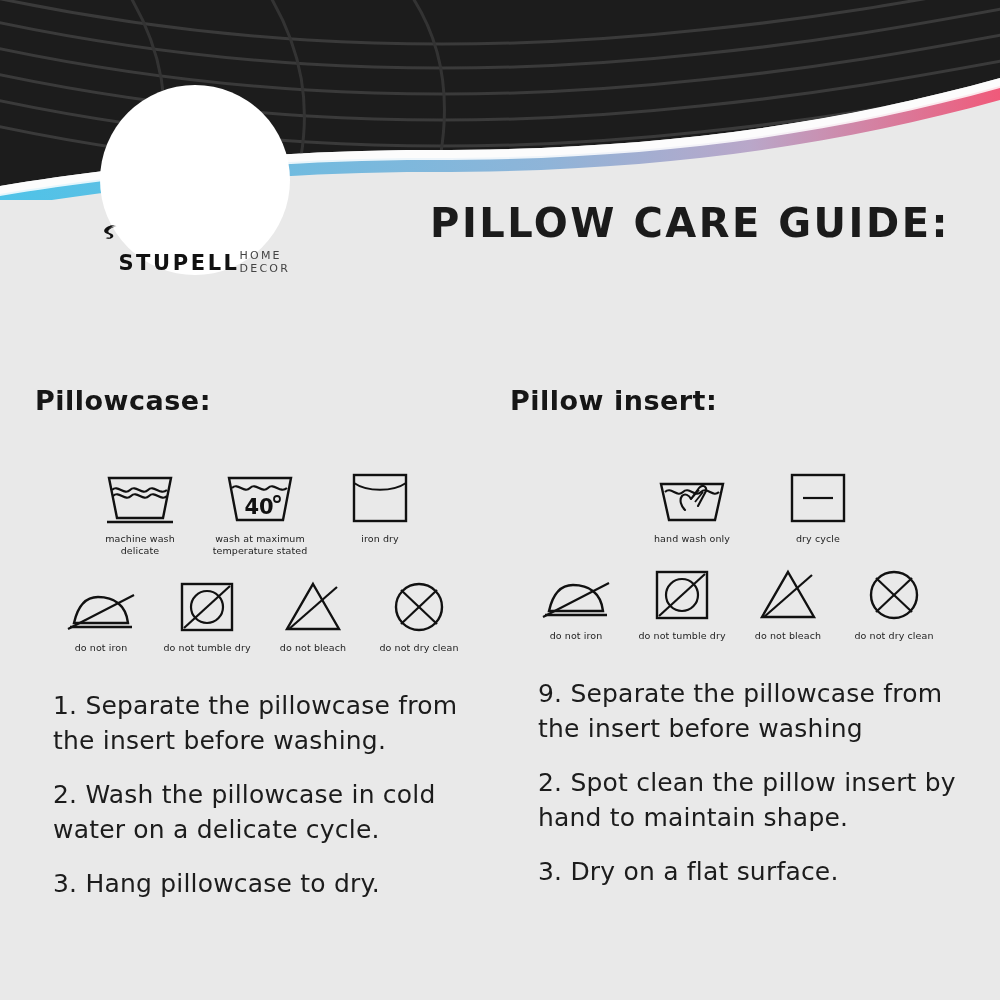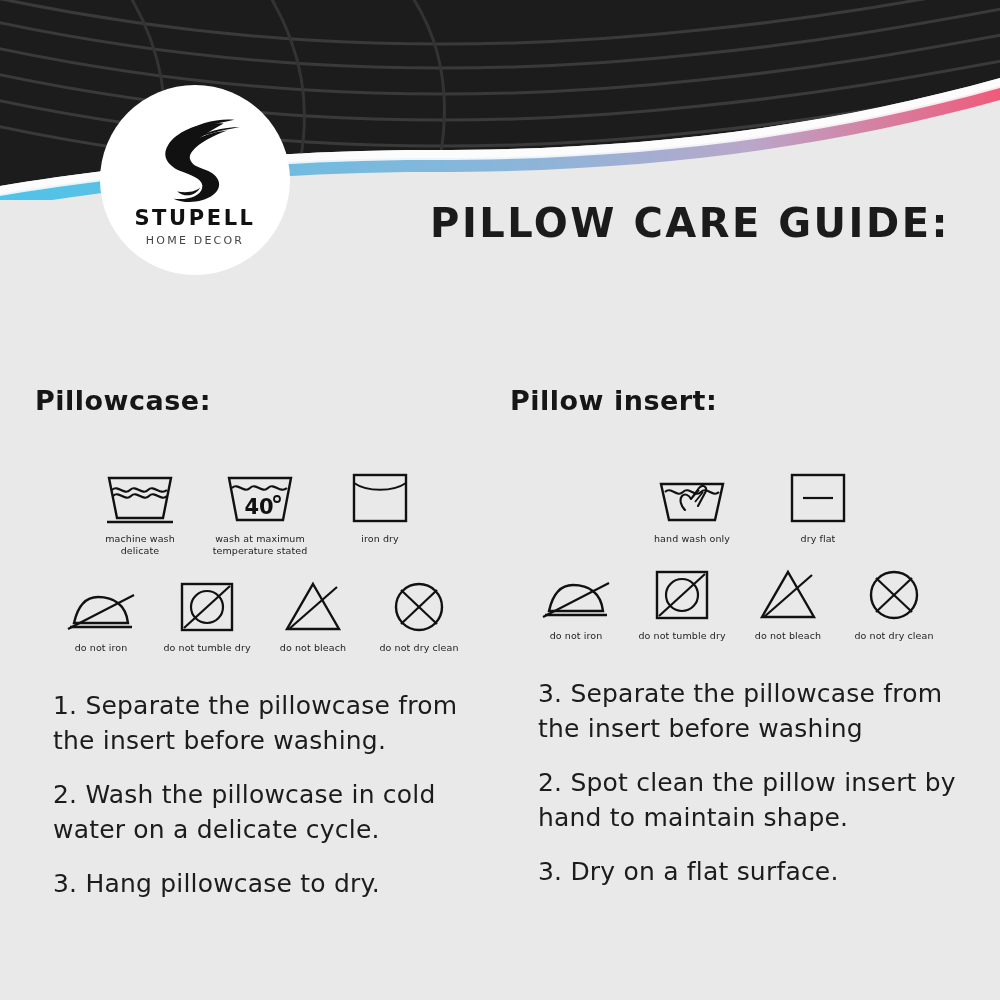--- a/index.html
+++ b/index.html
@@ -24,22 +24,22 @@
   #banner svg { display: block; }
 
   
   #logo-circle {
     position: absolute;
     left: 100px; top: 85px;
     width: 190px; height: 190px;
     border-radius: 50%;
     background: #ffffff;
     display: flex;
-    flex-direction: column;
-    align-items: center;
+    flex-direction: row;
+    align-items: flex-end;
     justify-content: center;
   }
   #logo-mark { width: 108px; height: 86px; margin-top: 4px; }
   #logo-name {
     font-size: 21px;
     letter-spacing: 2.6px;
     font-weight: 700;
     color: #111;
     margin-top: 2px;
     font-family: "DejaVu Sans", sans-serif;
@@ -285,21 +285,21 @@
         <div class="caption">hand wash only</div>
       </div>
 
       <div class="symbol">
         <div class="glyph">
           <svg width="62" height="56" viewBox="0 0 62 56">
             <rect x="5" y="5" width="52" height="46" fill="none" stroke="#111" stroke-width="2.4"></rect>
             <line x1="16" y1="28" x2="46" y2="28" stroke="#111" stroke-width="2.2"></line>
           </svg>
         </div>
-        <div class="caption">dry flat</div>
+        <div class="caption">dry cycle</div>
       </div>
     </div>
 
     <div class="symbol-row row-2">
       <div class="symbol">
         <div class="glyph">
           <svg width="74" height="50" viewBox="0 0 74 50">
             <path d="M10,38 L64,38 C62,20 50,12 34,12 C22,12 14,20 10,38 Z" fill="none" stroke="#111" stroke-width="2.4"></path>
             <line x1="6" y1="42" x2="68" y2="42" stroke="#111" stroke-width="2.4"></line>
             <line x1="4" y1="44" x2="70" y2="10" stroke="#111" stroke-width="2.2"></line>
@@ -332,19 +332,19 @@
             <circle cx="30" cy="28" r="23" fill="none" stroke="#111" stroke-width="2.4"></circle>
             <line x1="12" y1="45" x2="48" y2="11" stroke="#111" stroke-width="2.2"></line>
             <line x1="12" y1="11" x2="48" y2="45" stroke="#111" stroke-width="2.2"></line>
           </svg>
         </div>
         <div class="caption">do not dry clean</div>
       </div>
     </div>
 
     <div class="steps">
-      <div class="step">3. Separate the pillowcase from the insert before washing</div>
+      <div class="step">9. Separate the pillowcase from the insert before washing</div>
       <div class="step">2. Spot clean the pillow insert by hand to maintain shape.</div>
       <div class="step">3. Dry on a flat surface.</div>
     </div>
   </div>
 
 </div>
 
 </body></html>

